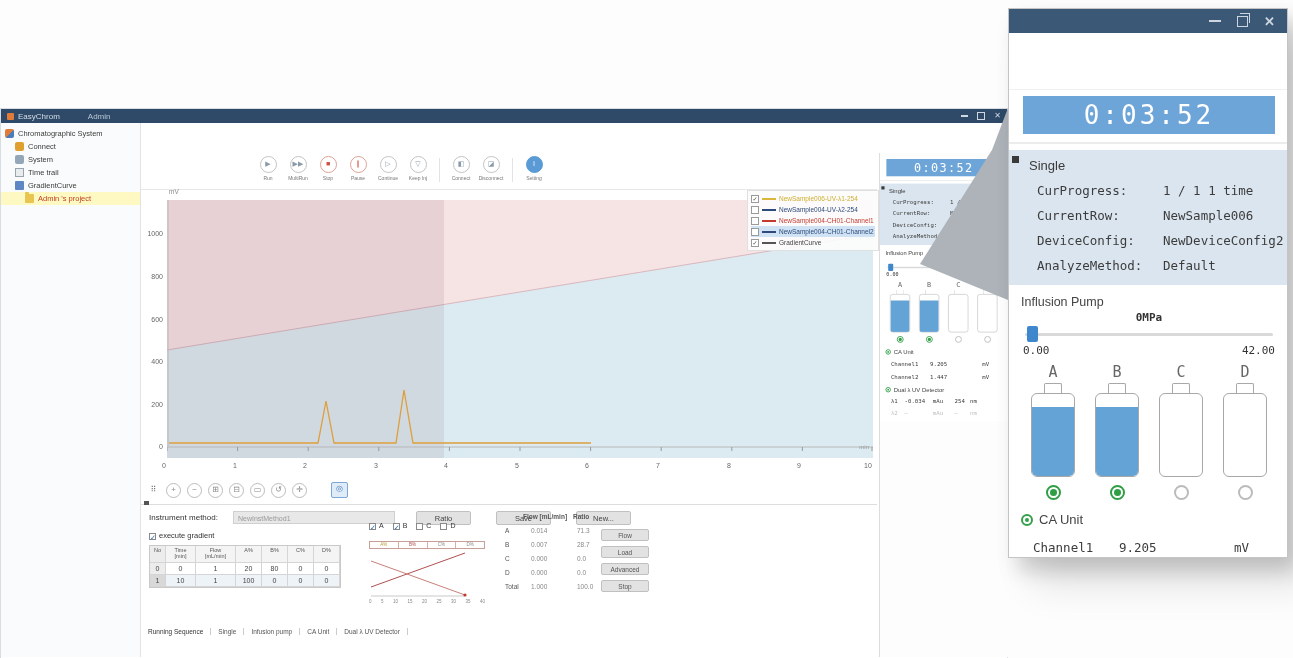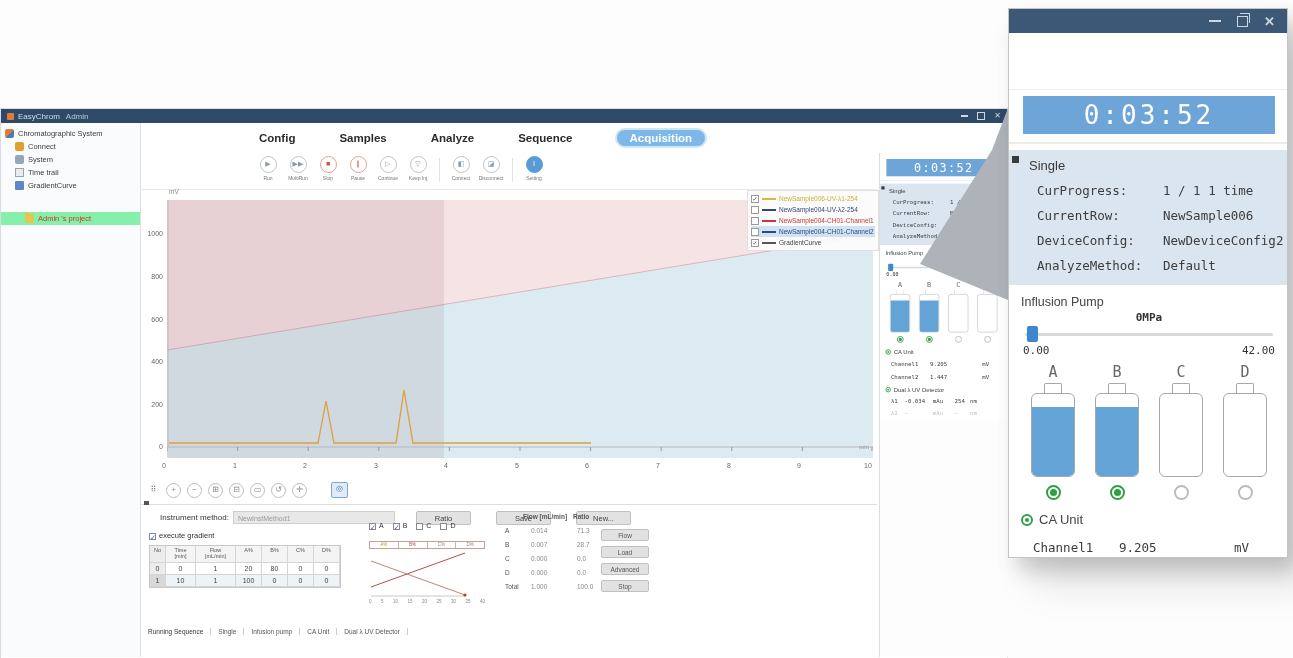--- a/index.html
+++ b/index.html
@@ -4,30 +4,30 @@
 <style>
   html,body{margin:0;padding:0;background:#fff;}
   #screen{position:relative;width:1293px;height:658px;background:#fdfdfd;overflow:hidden;
           font-family:"Liberation Sans",sans-serif;-webkit-font-smoothing:antialiased;}
   
   #main-window{position:absolute;left:0;top:108px;width:1008px;height:566px;background:#fff;
                border:1px solid #d8dde2;box-sizing:border-box;z-index:1;}
   .titlebar{position:absolute;left:0;top:0;right:0;height:14px;background:#2e4a68;color:#d6dde6;
             display:flex;align-items:center;font-size:8px;padding:0 6px;box-sizing:border-box;}
   .app-icon{width:7px;height:7px;background:#e07b39;border-radius:1px;margin-right:4px;}
-  .titlebar .t-user{margin-left:6px;color:#b9c6d4;}
+  .titlebar .t-user{margin-left:28px;color:#b9c6d4;}
   .win-ctrls{margin-left:auto;display:flex;gap:9px;align-items:center;color:#cfd8e2;font-size:8px;}
   .wc-min{width:7px;height:2px;background:#cfd8e2;}
   .wc-restore{width:6px;height:6px;border:1px solid #cfd8e2;}
   .wc-close{font-size:8px;line-height:8px;}
   
   .sidebar{position:absolute;left:0;top:14px;width:140px;bottom:16px;background:#fafbfc;
            border-right:1px solid #e2e2e2;padding-top:4px;box-sizing:border-box;}
   .tree-row{display:flex;align-items:center;height:13px;font-size:7.5px;color:#3c3c3c;white-space:nowrap;}
-  .tree-row.sel{background:#86efac;margin-top:20px;}
+  .tree-row.sel{background:#fef9c3;}
   .tree-row.sel span.lbl{color:#c2401f;}
   .ic{width:9px;height:9px;display:inline-block;margin-right:4px;flex:none;box-sizing:border-box;}
   .ic-app2{background:linear-gradient(135deg,#e07b39 50%,#4a7cb8 50%);border-radius:2px;}
   .ic-account{background:#e0a030;border-radius:2px;}
   .ic-system{background:#93a7b8;border-radius:2px;}
   .ic-audit{background:#e8ecef;border:1px solid #98a5b0;}
   .ic-pm{background:#5f87c5;border-radius:1px;}
   .ic-folder{background:#e8c550;border-radius:1px;position:relative;}
   .ic-folder::before{content:"";position:absolute;left:0;top:-2px;width:4px;height:2px;background:#e8c550;border-radius:1px 1px 0 0;}
   
@@ -107,21 +107,21 @@
   .sec.uv{padding:6px 12px 10px;}
   .uvrow{display:flex;margin:11px 0 0 12px;font-family:"DejaVu Sans Mono",monospace;font-size:12.5px;color:#3c3c3c;}
   .uvrow span:nth-child(1){width:30px;}
   .uvrow span:nth-child(2){width:62px;}
   .uvrow span:nth-child(3){width:48px;}
   .uvrow span:nth-child(4){width:34px;}
   .uvrow.faded{color:#c0c0c0;}
   
   .bottom-panel{position:absolute;left:140px;top:395px;right:130px;height:120px;border-top:1px solid #ddd;background:#fff;}
   .split-dot{position:absolute;left:3px;top:-4px;width:5px;height:4px;background:#555;}
-  .bp-label{position:absolute;left:19px;top:8px;font-size:8px;color:#333;}
+  .bp-label{position:absolute;left:8px;top:8px;font-size:8px;color:#333;}
   .bp-input{position:absolute;left:92px;top:6px;width:162px;height:13px;background:#e8e8e8;border:1px solid #cfcfcf;
             font-size:7px;color:#999;line-height:13px;padding:0 4px;box-sizing:border-box;}
   .bp-btn{position:absolute;top:6px;height:14px;background:#e2e2e2;border:1px solid #c0c0c0;border-radius:2px;
           font-size:7.5px;color:#444;text-align:center;line-height:13px;box-sizing:border-box;}
   .cbx{display:inline-block;width:7px;height:7px;border:1px solid #8a8a8a;background:#fff;font-size:7px;
        line-height:7px;text-align:center;color:#2c6fbd;vertical-align:middle;margin-right:3px;box-sizing:border-box;}
   .exec-grad{position:absolute;left:8px;top:26px;font-size:7.5px;color:#333;}
   .gtable{position:absolute;left:8px;top:40px;border:1px solid #c9c9c9;font-size:7px;color:#444;background:#fff;}
   .gtr{display:flex;}
   .gtd{border-right:1px solid #d5d5d5;border-bottom:1px solid #d5d5d5;text-align:center;box-sizing:border-box;
@@ -201,27 +201,20 @@
       <div class="tree-row" style="padding-left:14px">
         <span class="ic ic-pm"></span>
         <span class="lbl">GradientCurve</span>
       </div>
       <div class="tree-row sel" style="padding-left:24px">
         <span class="ic ic-folder"></span>
         <span class="lbl">Admin 's project</span>
       </div>
     </div>
 
-    <div class="tabbar">
-      <span class="tab">Config</span>
-      <span class="tab">Samples</span>
-      <span class="tab">Analyze</span>
-      <span class="tab">Sequence</span>
-      <span class="tab active">Acquisition</span>
-    </div>
 
     <div class="toolbar">
       <div class="tbtn">
         <div class="circ">▶</div>
         <div class="tlbl">Run</div>
       </div>
       <div class="tbtn">
         <div class="circ">▶▶</div>
         <div class="tlbl">MultiRun</div>
       </div>

